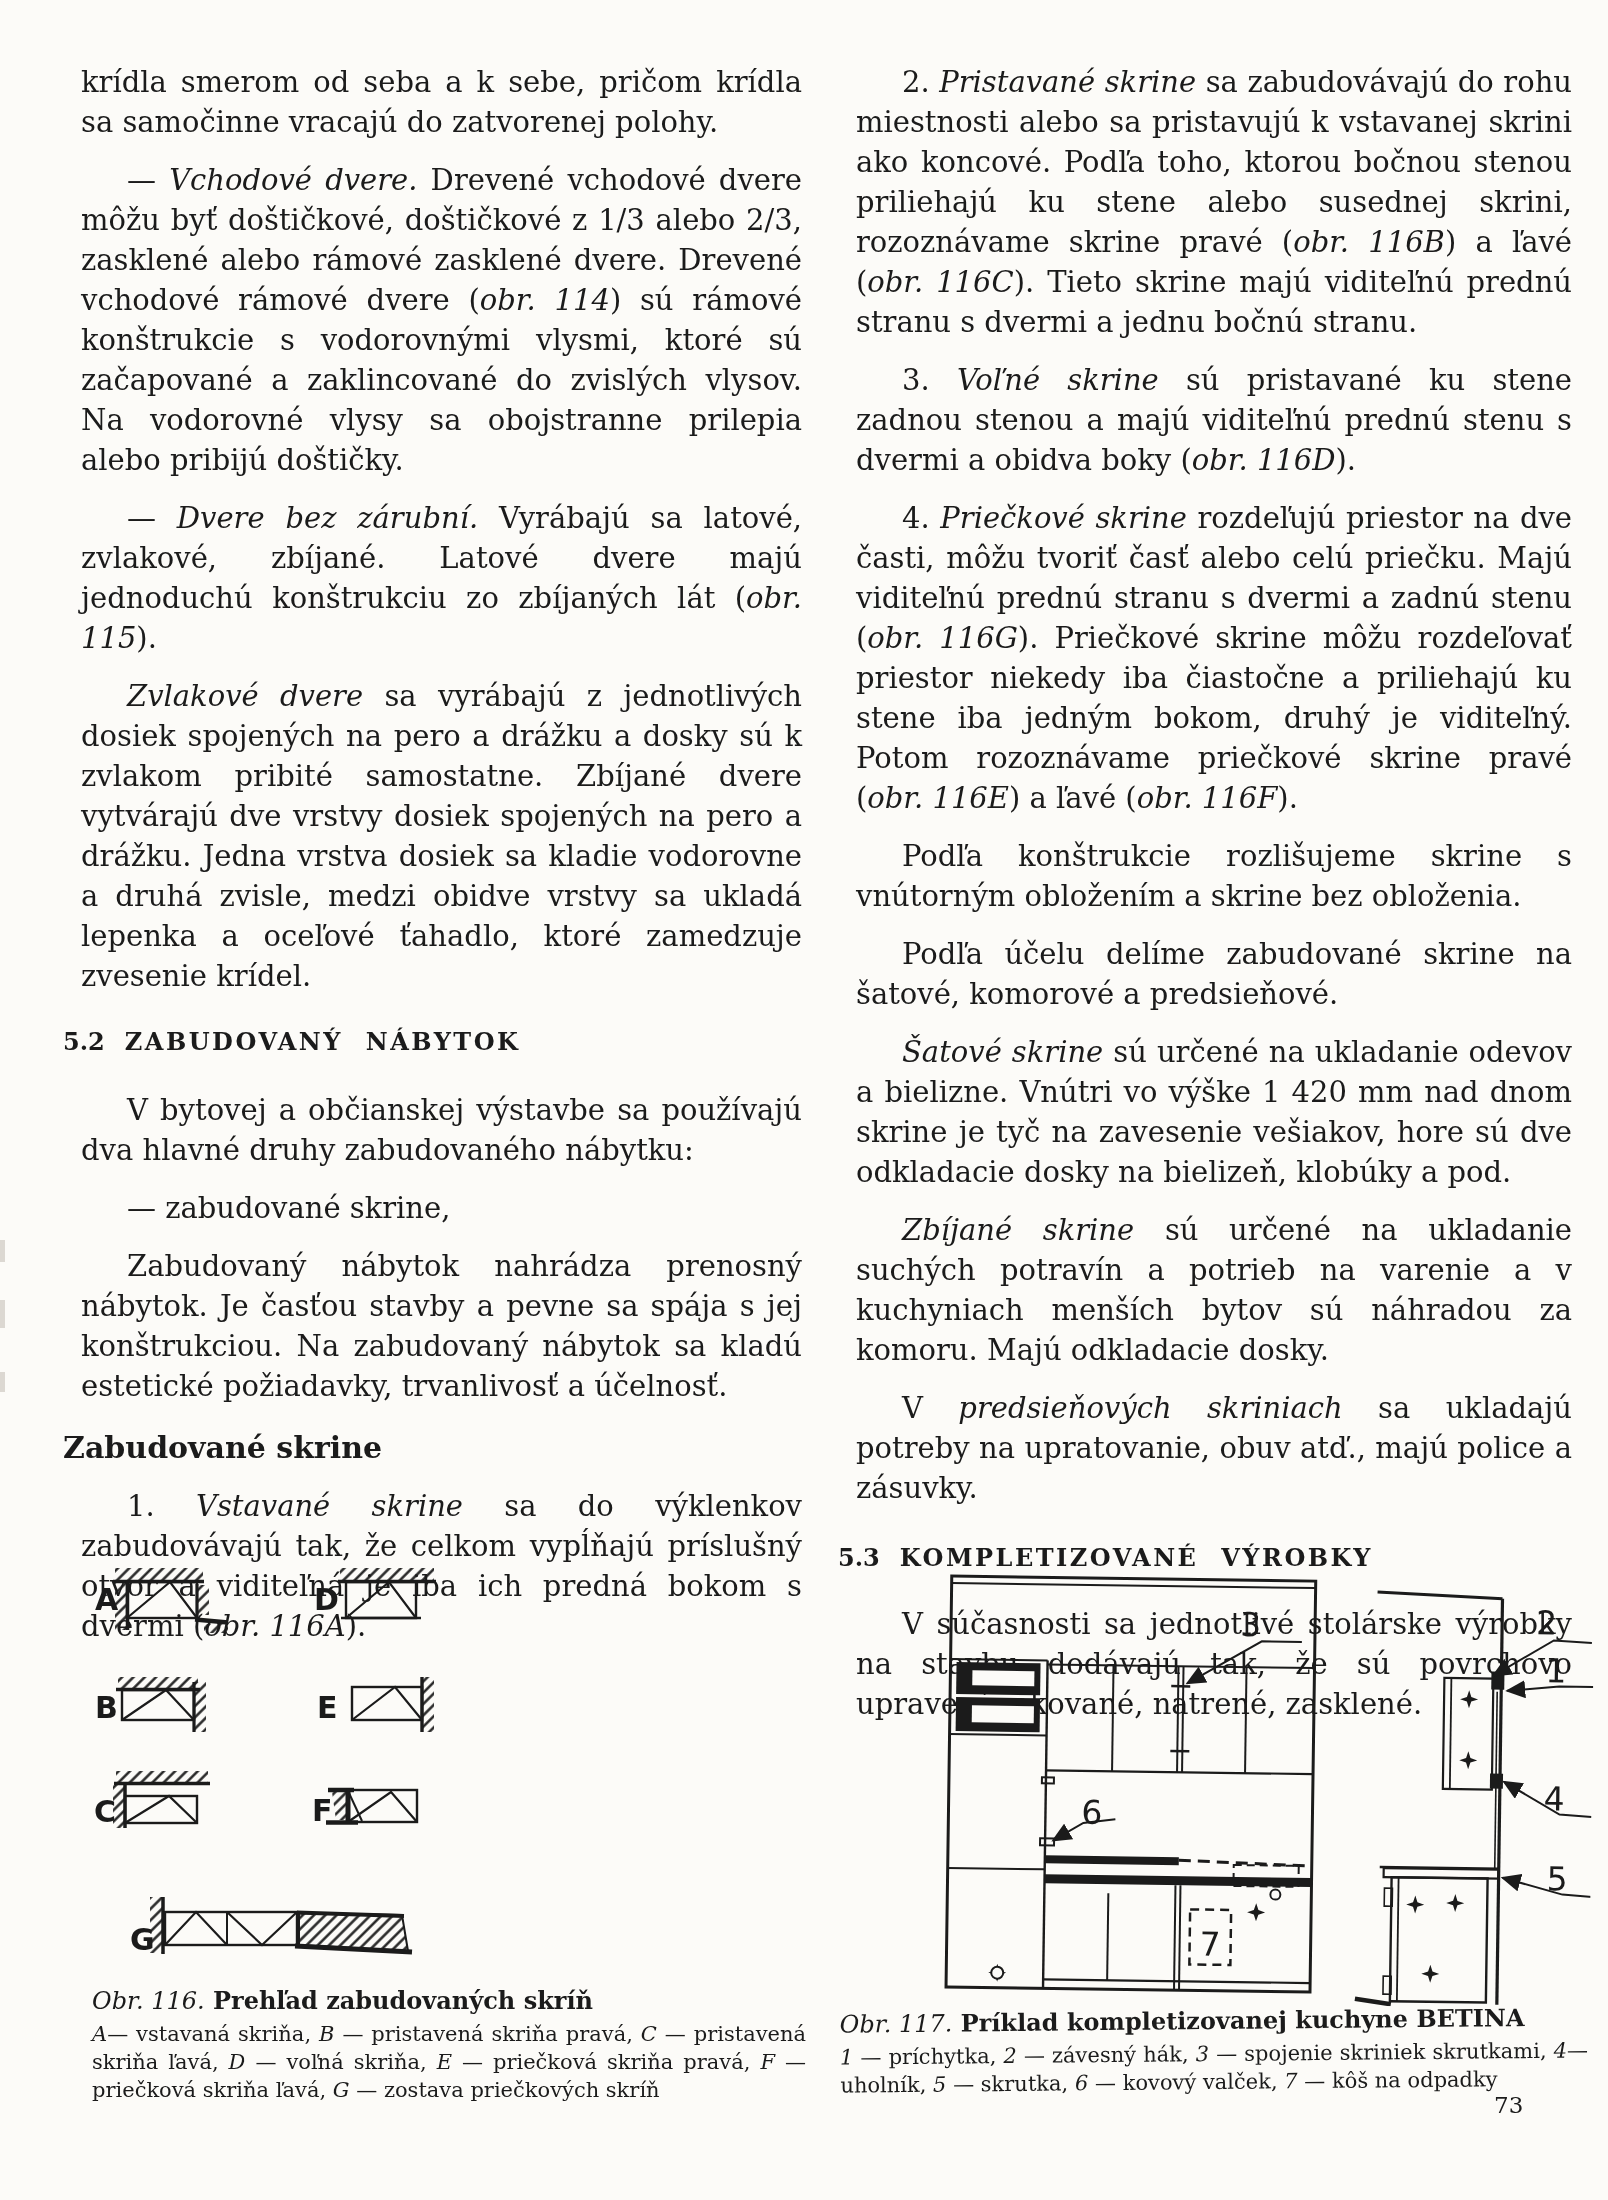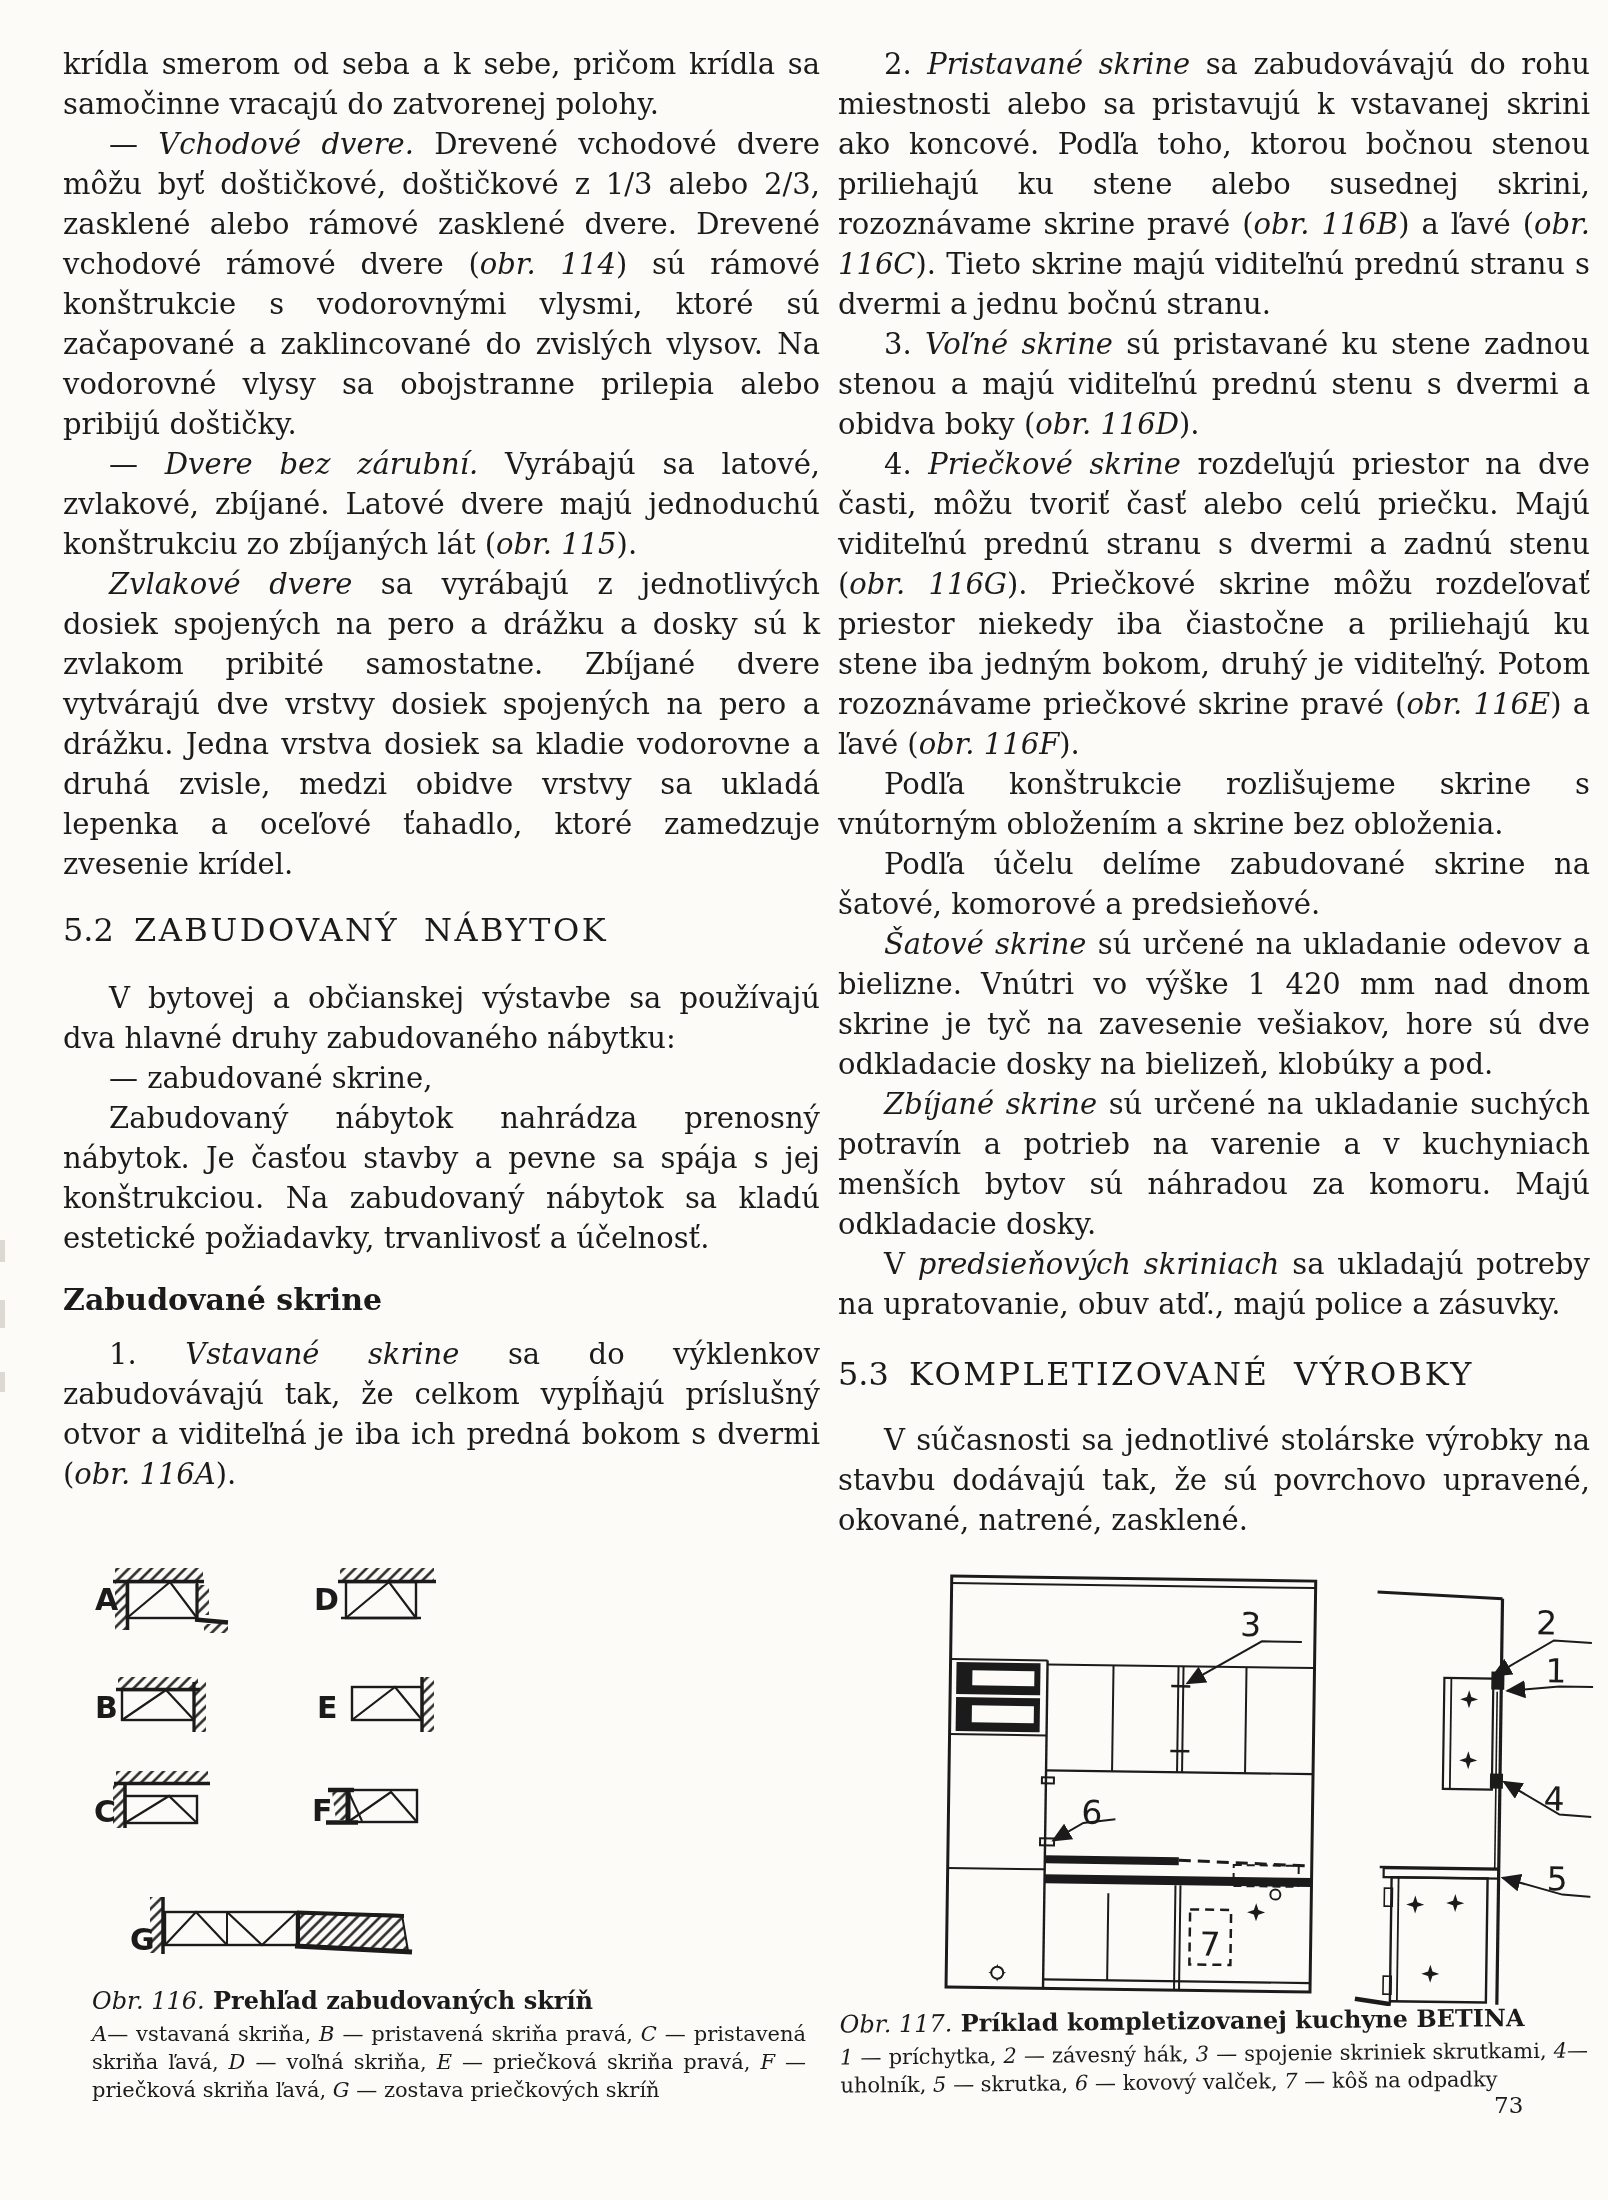--- a/index.html
+++ b/index.html
@@ -2,23 +2,23 @@
 <html><head>
 <meta charset="utf-8">
 <style>
   html,body{margin:0;padding:0;background:#fcfbf8;}
   .page{position:relative;width:1608px;height:2200px;background:#fcfbf8;color:#1b1b1b;
         font-family:"DejaVu Serif","Liberation Serif",serif;overflow:hidden;}
   .col{position:absolute;top:44px;font-size:29px;line-height:40px;text-align:justify;
        -webkit-hyphens:none;hyphens:none;}
   .col-left{left:63px;width:757px;}
   .col-right{left:838px;width:752px;}
-  .col p{margin:0;}
+  .col p{margin:18px;}
   .col p.ind{text-indent:46px;}
-  h2.sec{font-size:32px;font-weight:normal;margin:26px 0 28px;text-align:left;letter-spacing:0;}
+  h2.sec{font-size:24px;font-weight:bold;margin:26px 0 28px;text-align:left;letter-spacing:0;}
   h2.sec .num{margin-right:20px;}
   h2.sec .ttl{letter-spacing:2.5px;word-spacing:12px;}
   h3.sub{font-size:30px;font-weight:bold;margin:22px 0 14px;text-align:left;}
   .fig{position:absolute;}
   .cap{position:absolute;}
   .cap-title{font-size:24px;margin:0 0 5px;}
   .cap-legend{font-size:21px;line-height:28px;text-align:justify;margin:0;}
   .pagenum{position:absolute;left:1494px;top:2092px;font-size:23px;}
   .edge{position:absolute;left:0;width:5px;background:#dcd8d2;}
   svg{display:block;}

